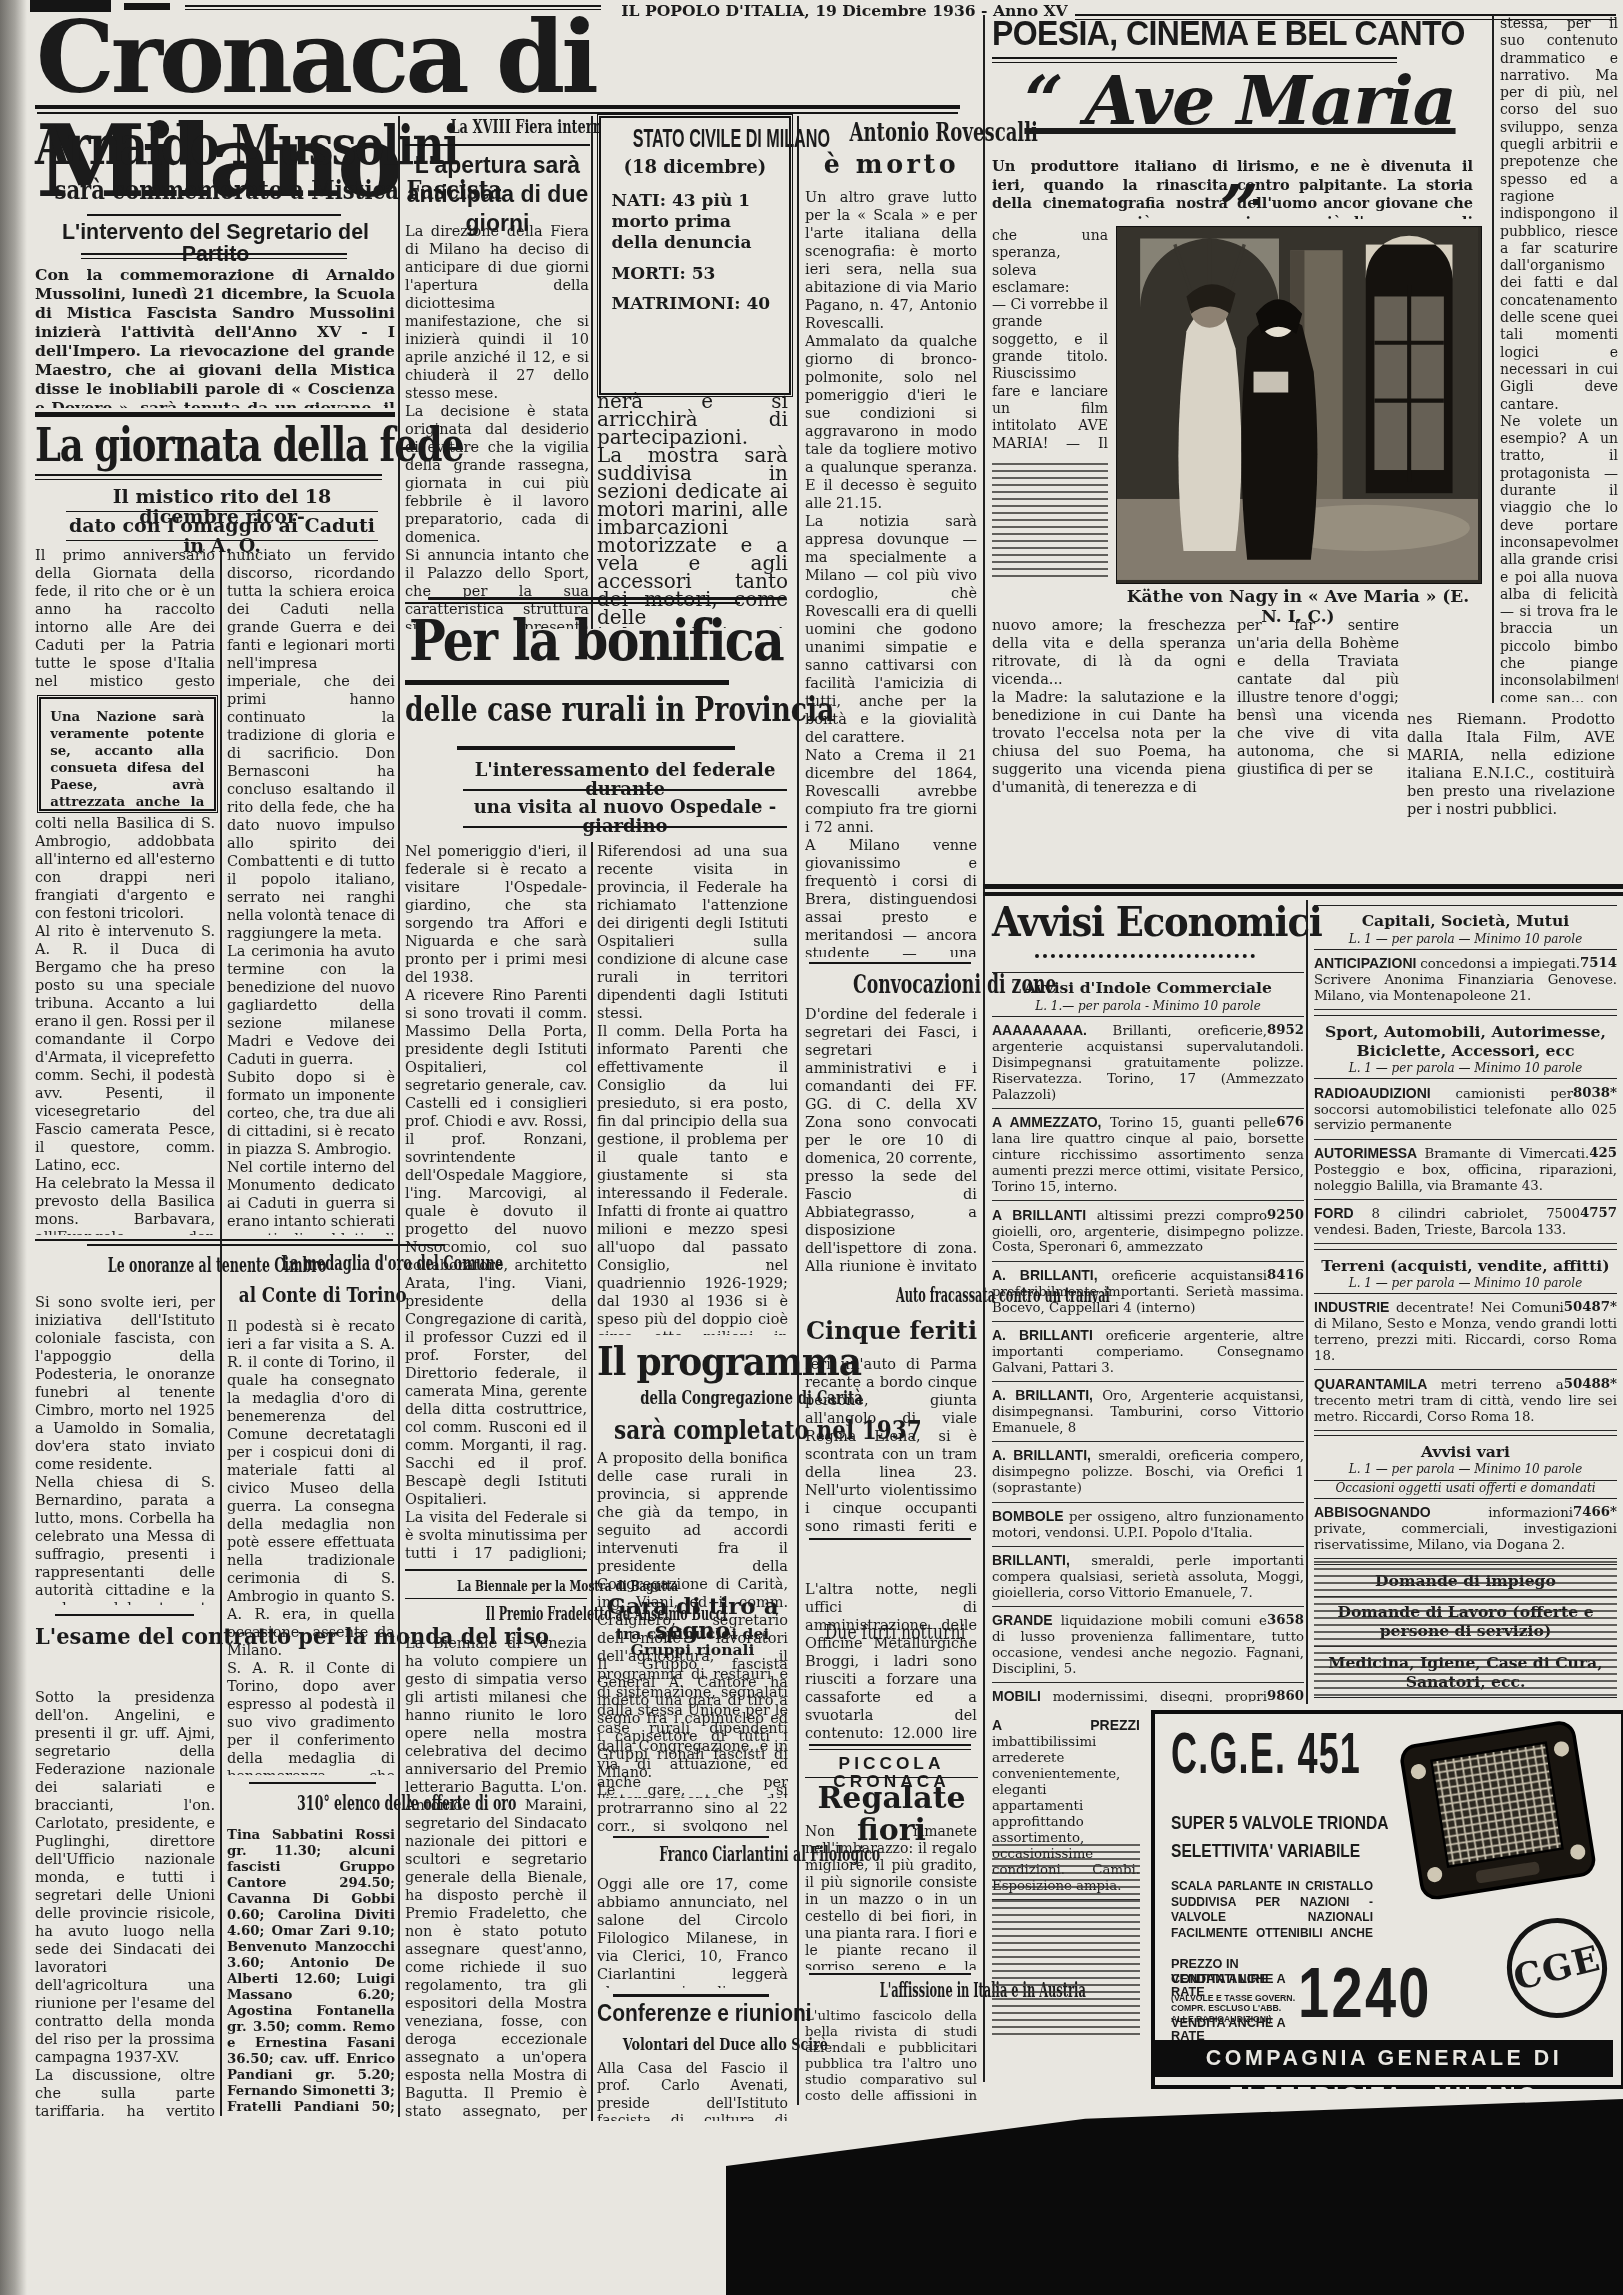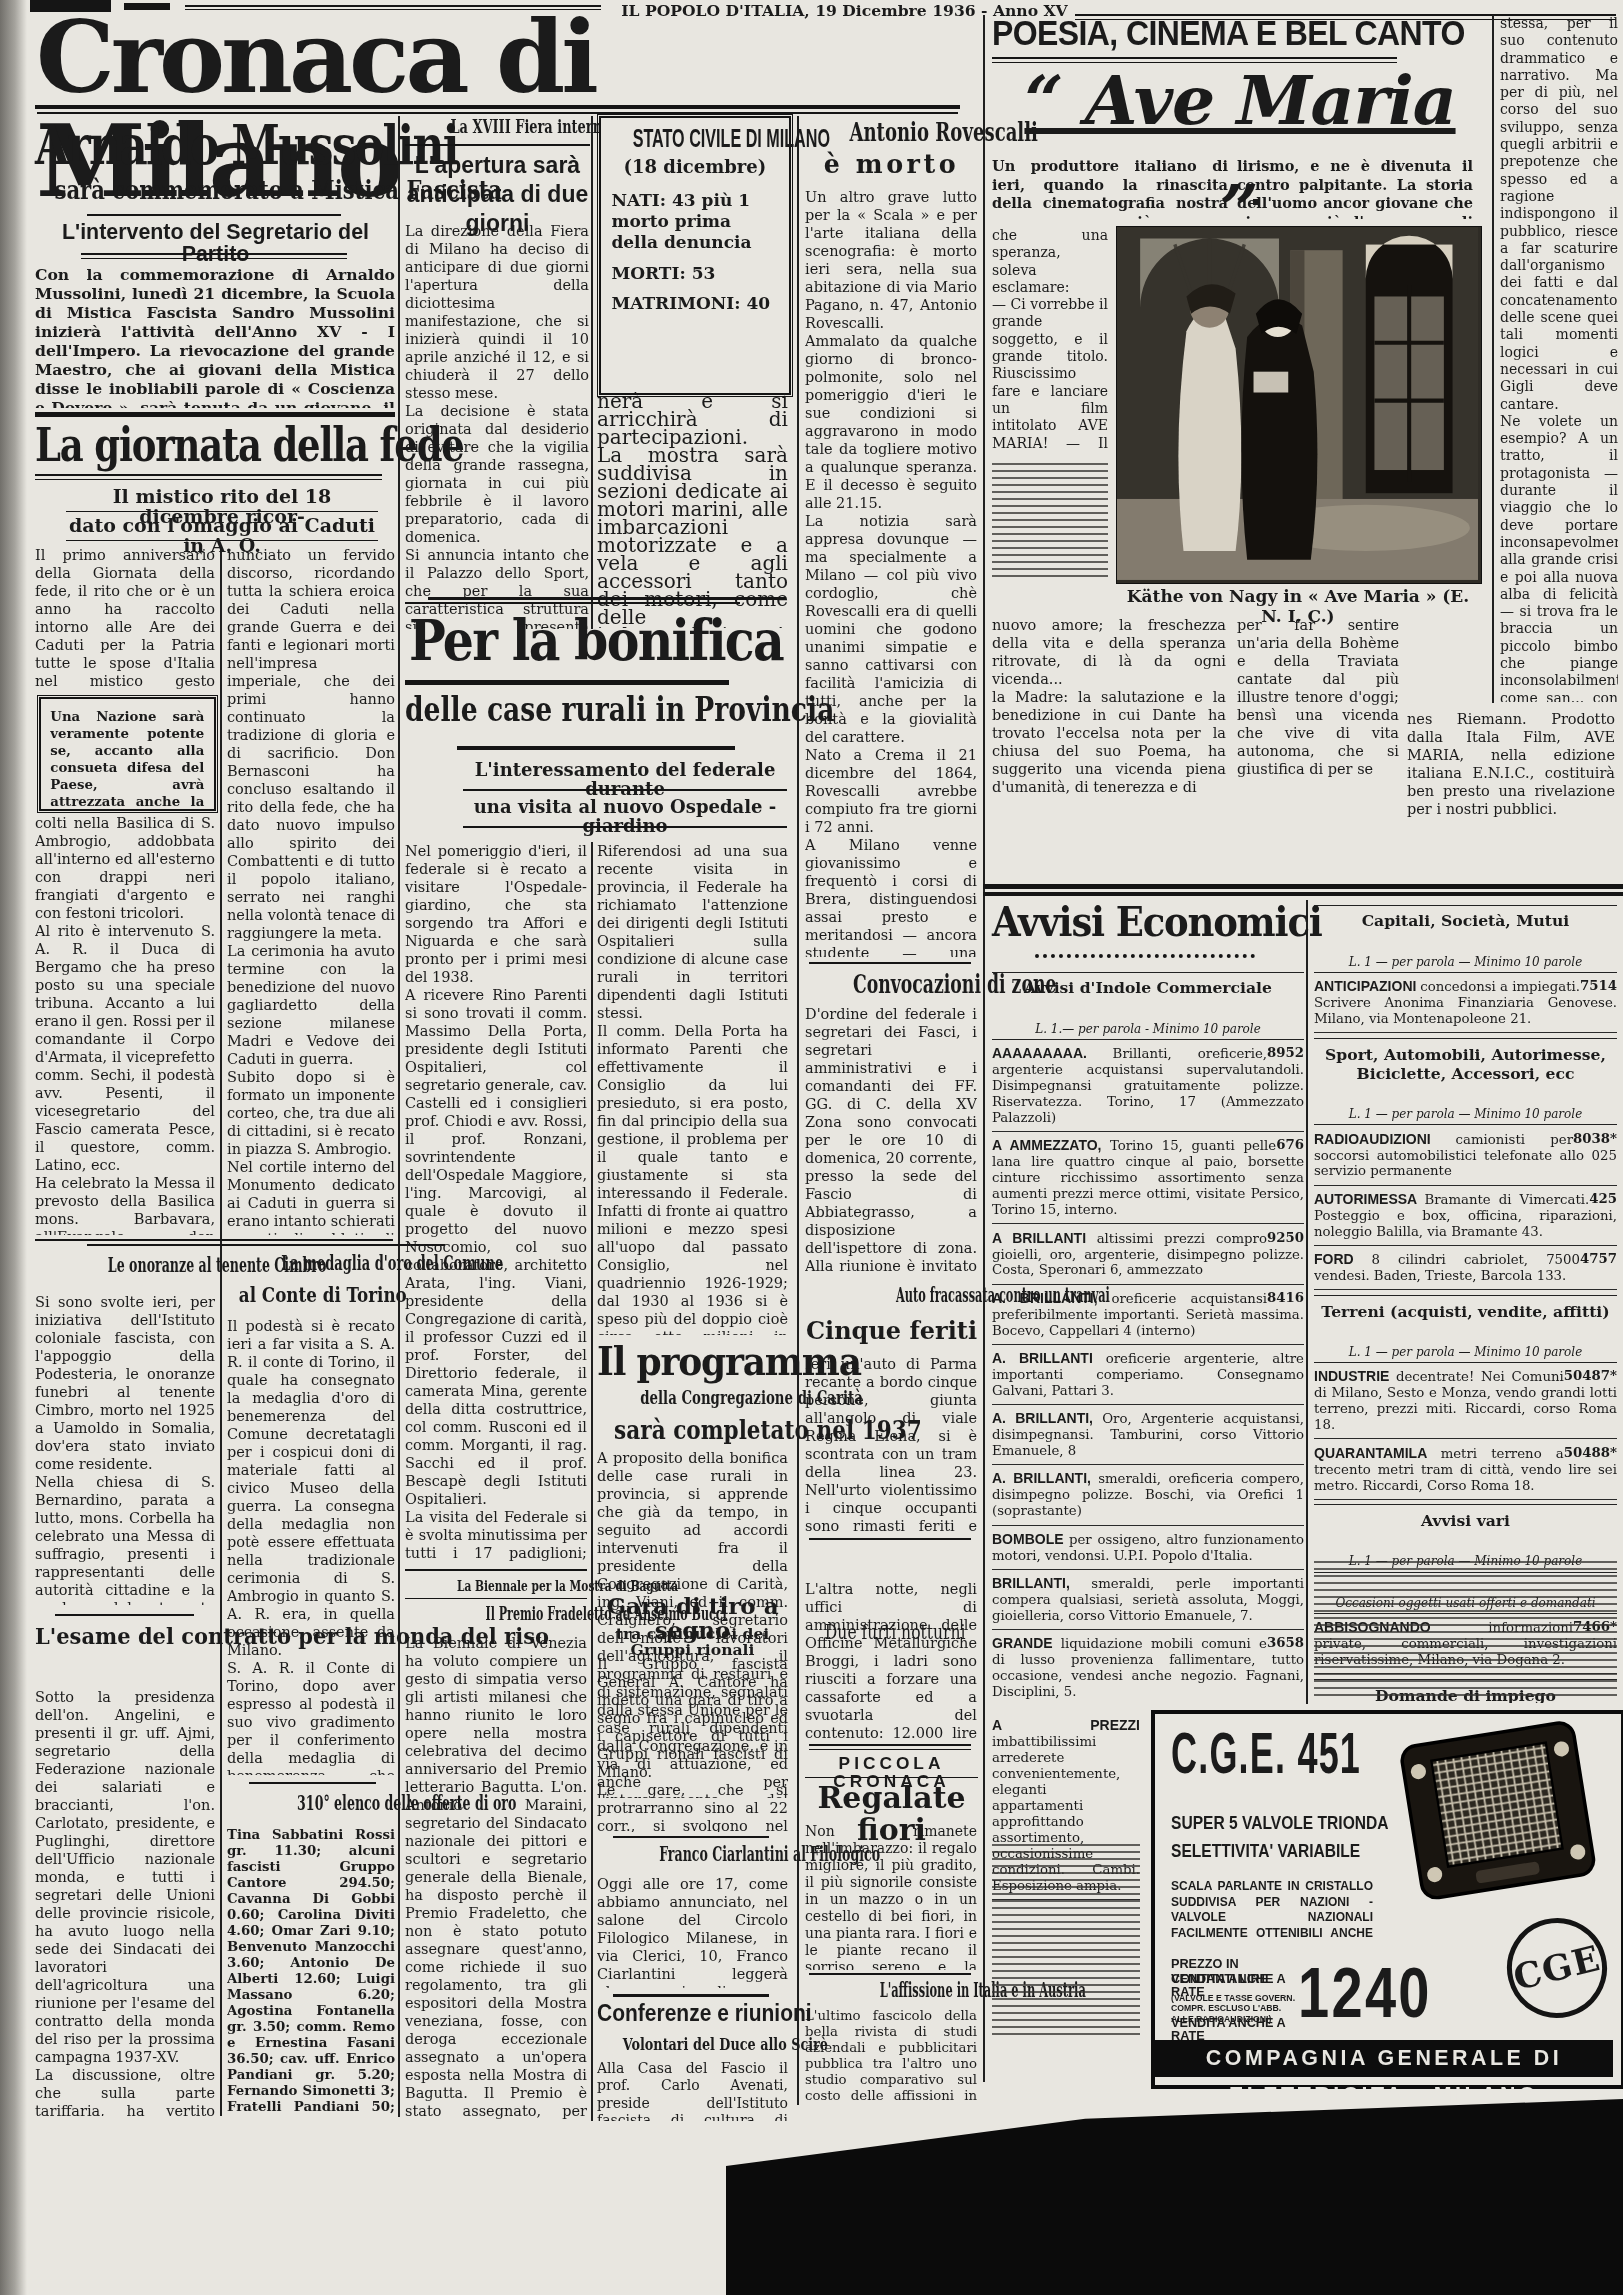--- a/index.html
+++ b/index.html
@@ -15,21 +15,21 @@
   .sans{font-family:"Liberation Sans","DejaVu Sans",sans-serif;}
   .cxc{display:inline-block;transform-origin:50% 50%;white-space:nowrap;}
   .cyl{display:inline-block;transform-origin:50% 0;white-space:nowrap;}
   .vr{position:absolute;width:1.7px;background:#1f1f1f;}
   .hr{position:absolute;background:#151515;}
   .hr2{position:absolute;border-top:2.9px solid #151515;border-bottom:1.7px solid #151515;height:2.9px;background:transparent;}
   .greek{position:absolute;background:repeating-linear-gradient(#33322f 0 2.3px,transparent 2.3px 7px);opacity:.75;}
   .box2{border:2.9px solid #141414;outline:1.2px solid #141414;outline-offset:1.7px;}
   .head{font-weight:bold;line-height:1.05;}
   .ad-h{font-weight:bold;text-align:center;font-size:15.6px;padding:5.8px 0 1.2px 0;border-top:1.7px double #222;margin-top:4.6px;}
-  .ad-r{font-style:italic;text-align:center;font-size:12px;padding-bottom:3.5px;border-bottom:1.2px solid #222;margin-top:23px;}
+  .ad-r{font-style:italic;text-align:center;font-size:12px;padding-bottom:3.5px;border-bottom:1.2px solid #222;}
   p.ad{margin:0;padding:5.2px 0;border-bottom:1.2px solid #2a2a2a;font-size:13.3px;line-height:1.2;text-align:justify;}
   p.ad .ad-lead{font-weight:bold;font-family:"Liberation Sans",sans-serif;font-size:14px;}
   p.ad .ad-code{float:right;font-weight:bold;}
   .cap{font-weight:bold;text-align:center;}
 </style>
 </head>
 <body>
 
 <div id="page">
 

